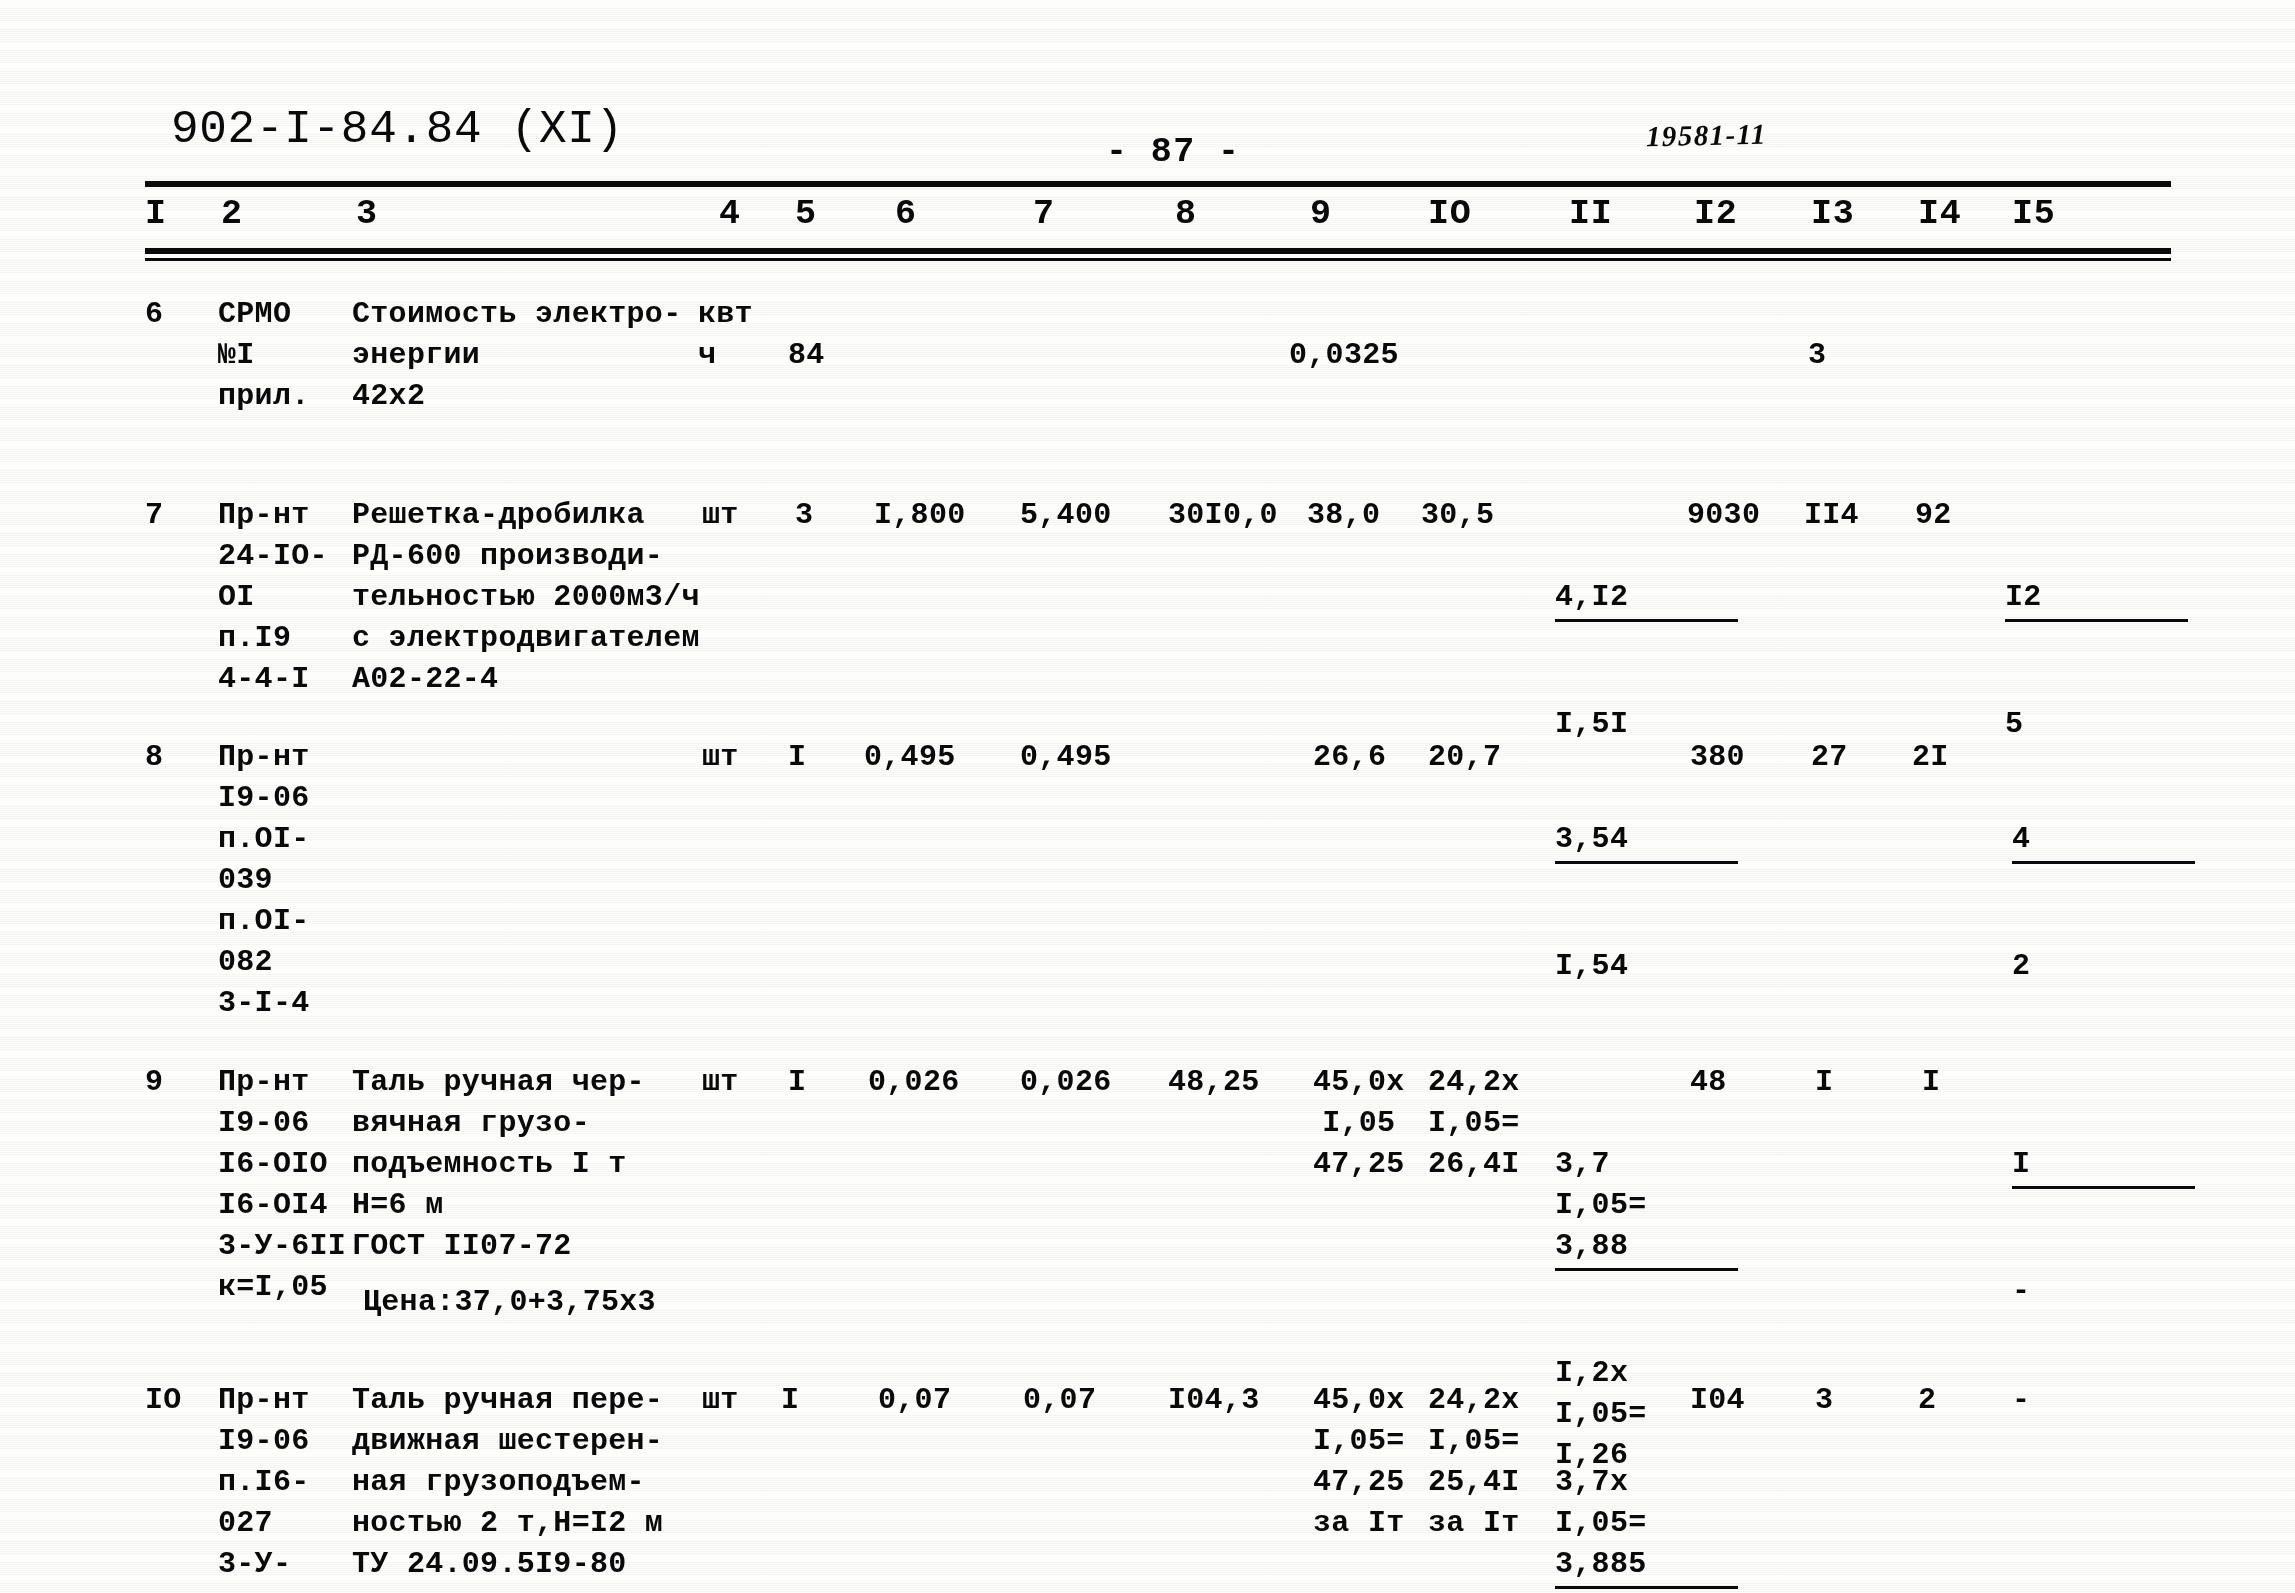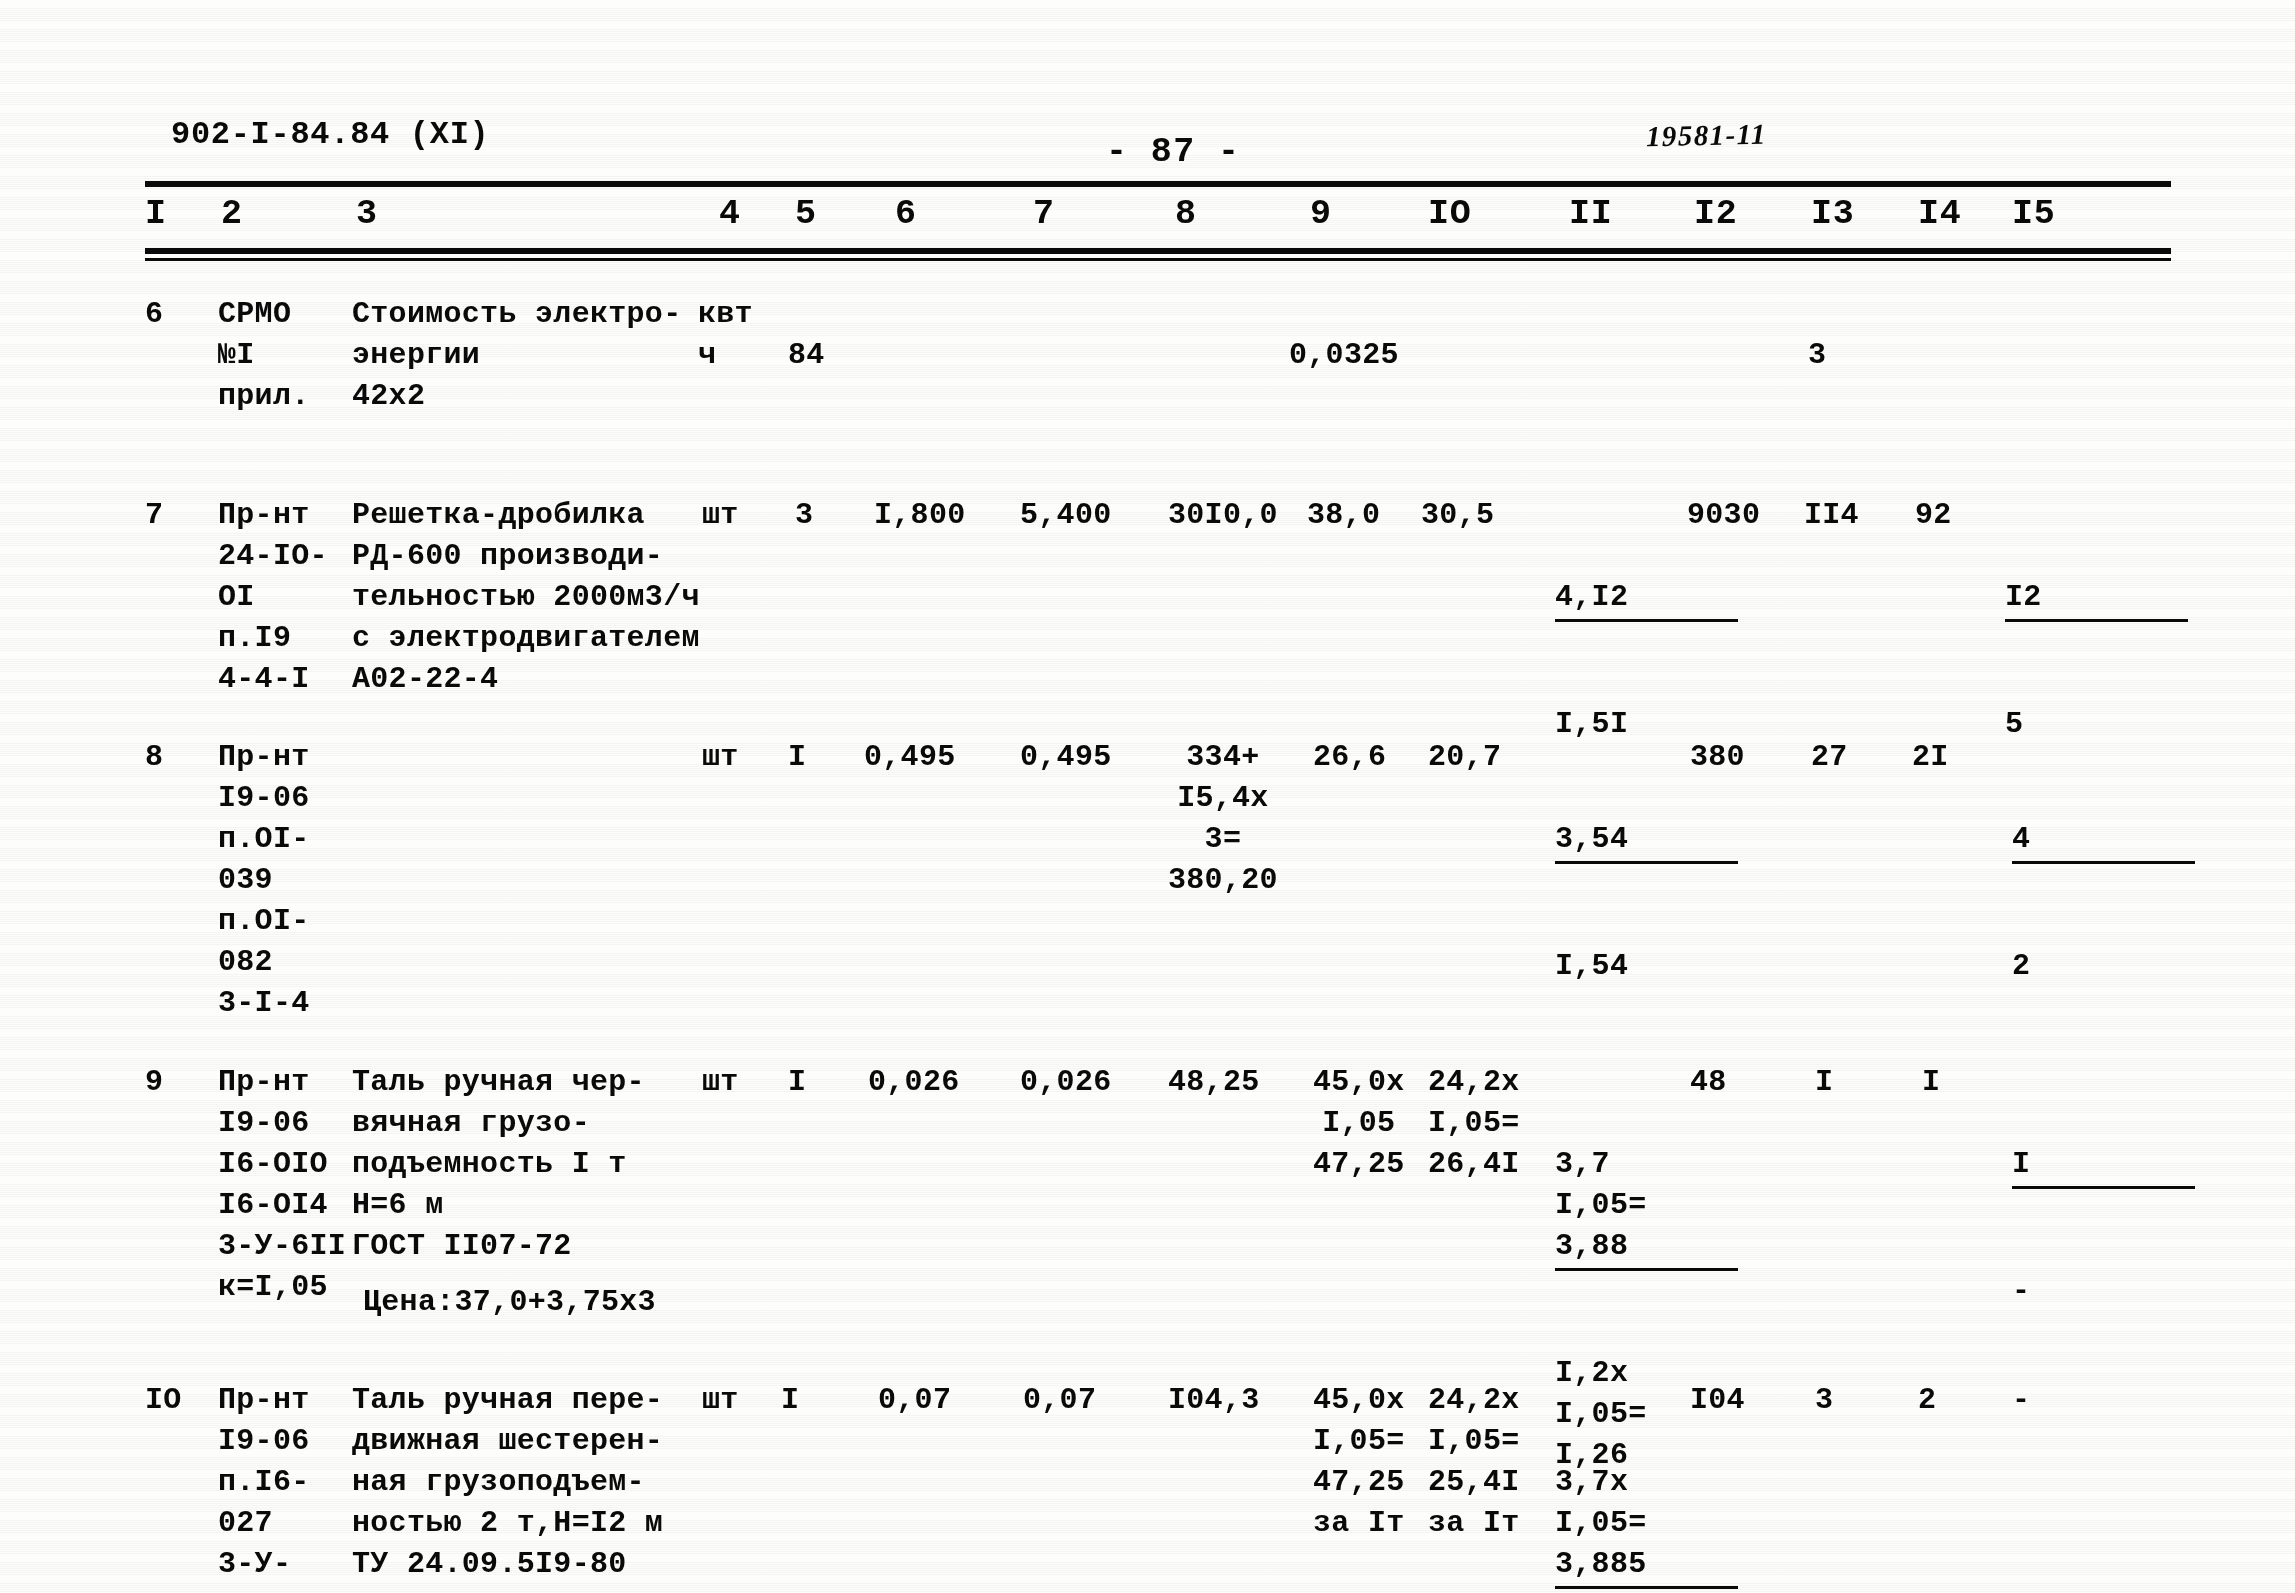--- a/index.html
+++ b/index.html
@@ -27,25 +27,24 @@
     position: absolute;
     top: 104px;
     left: 0;
     width: 2295px;
     height: 62px;
   }
   .doc-code {
     position: absolute;
     left: 171px;
     top: 0;
-    font-size: 32px;
-    font-weight: bold;
+    font-size: 46px;
+    font-weight: normal;
     letter-spacing: 0.7px;
     white-space: nowrap;
-    margin-top: 12px;
   }
   .page-number {
     position: absolute;
     left: 1106px;
     top: 0;
     font-size: 35px;
     font-weight: bold;
     letter-spacing: 1.4px;
     white-space: nowrap;
     margin-top: 28px;
@@ -228,24 +227,20 @@
 I9-06
 п.OI-
 039
 п.OI-
 082
 3-I-4</div>
         <div class="cell" style="left:557px;top:0px">шт</div>
         <div class="cell num" style="left:643px;top:0px">I</div>
         <div class="cell num" style="left:719px;top:0px">0,495</div>
         <div class="cell num" style="left:875px;top:0px">0,495</div>
-        <div class="cell num" style="left:1023px;top:0px">334+
-I5,4х
-3=
-380,20</div>
         <div class="cell num" style="left:1168px;top:0px">26,6</div>
         <div class="cell num" style="left:1283px;top:0px">20,7</div>
         <div class="frac" style="left:1410px;top:0px">
           <span class="top">3,54</span>
           <span class="bot">I,54</span>
         </div>
         <div class="cell num" style="left:1545px;top:0px">380</div>
         <div class="cell num" style="left:1666px;top:0px">27</div>
         <div class="cell num" style="left:1767px;top:0px">2I</div>
         <div class="frac" style="left:1867px;top:0px">

